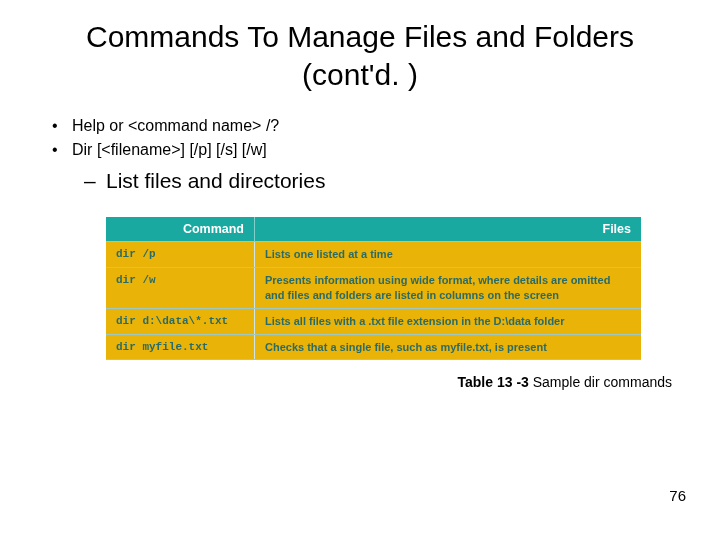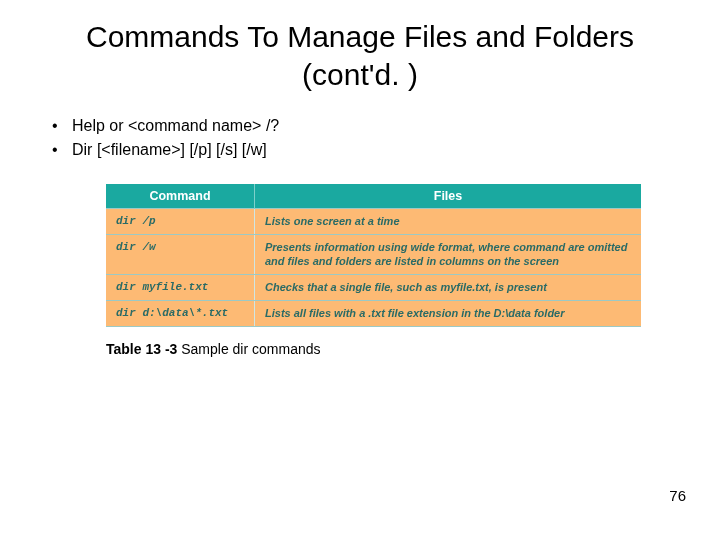--- a/index.html
+++ b/index.html
@@ -69,30 +69,29 @@
   table.cmd {
     border-collapse: collapse;
     width: 100%;
     font-family: Arial, Helvetica, sans-serif;
   }
   table.cmd thead th {
     background: #1aa9a0;
     color: #fff;
     font-size: 12.5px;
     font-weight: 700;
-    text-align: center;
+    text-align: right;
     padding: 5px 10px;
     border-right: 1px solid #7fd0ca;
   }
   table.cmd thead th:last-child {
     border-right: none;
   }
   table.cmd tbody tr {
-    background: #fdba74;
-    font-style: italic;
+    background: #eab308;
   }
   table.cmd tbody td {
     color: #2a6b66;
     font-size: 11px;
     font-weight: 700;
     padding: 5px 10px;
     border-bottom: 1px solid #9cc9c5;
     border-right: 1px solid #cfe6e4;
     vertical-align: top;
     line-height: 1.35;
@@ -106,20 +105,21 @@
   }
   table.cmd tbody td:last-child {
     border-right: none;
   }
   table.cmd tbody tr:first-child td {
     border-top: 1px solid #9cc9c5;
   }
   .caption {
     font-size: 14px;
     margin: 14px 0 0 58px;
+    text-align: right;
   }
   .caption .bold {
     font-weight: 700;
   }
   .page-num {
     position: absolute;
     right: 34px;
     bottom: 36px;
     font-size: 15px;
   }
@@ -128,45 +128,48 @@
 <body>
 
 <div class="slide">
 
   <h1 class="title">Commands To Manage Files and Folders (cont'd. )</h1>
 
   <ul class="bullets">
     <li>Help or &lt;command name&gt; /?</li>
     <li>Dir [&lt;filename&gt;] [/p] [/s] [/w]</li>
   </ul>
+  <ul class="sub">
+    <li>List files and directories</li>
+  </ul>
 
   <div class="table-wrap">
     <table class="cmd">
       <thead>
         <tr>
           <th>Command</th>
           <th>Files</th>
         </tr>
       </thead>
       <tbody>
         <tr>
           <td class="cmd-col">dir /p</td>
-          <td>Lists one screen at a time</td>
+          <td>Lists one listed at a time</td>
         </tr>
         <tr>
           <td class="cmd-col">dir /w</td>
-          <td>Presents information using wide format, where command are omitted and files and folders are listed in columns on the screen</td>
+          <td>Presents information using wide format, where details are omitted and files and folders are listed in columns on the screen</td>
+        </tr>
+        <tr>
+          <td class="cmd-col">dir d:\data\*.txt</td>
+          <td>Lists all files with a .txt file extension in the D:\data folder</td>
         </tr>
         <tr>
           <td class="cmd-col">dir myfile.txt</td>
           <td>Checks that a single file, such as myfile.txt, is present</td>
-        </tr>
-        <tr>
-          <td class="cmd-col">dir d:\data\*.txt</td>
-          <td>Lists all files with a .txt file extension in the D:\data folder</td>
         </tr>
       </tbody>
     </table>
   </div>
 
   <div class="caption">
     <span class="bold">Table 13 -3</span><span> Sample dir commands</span>
   </div>
 
   <div class="page-num">76</div>

